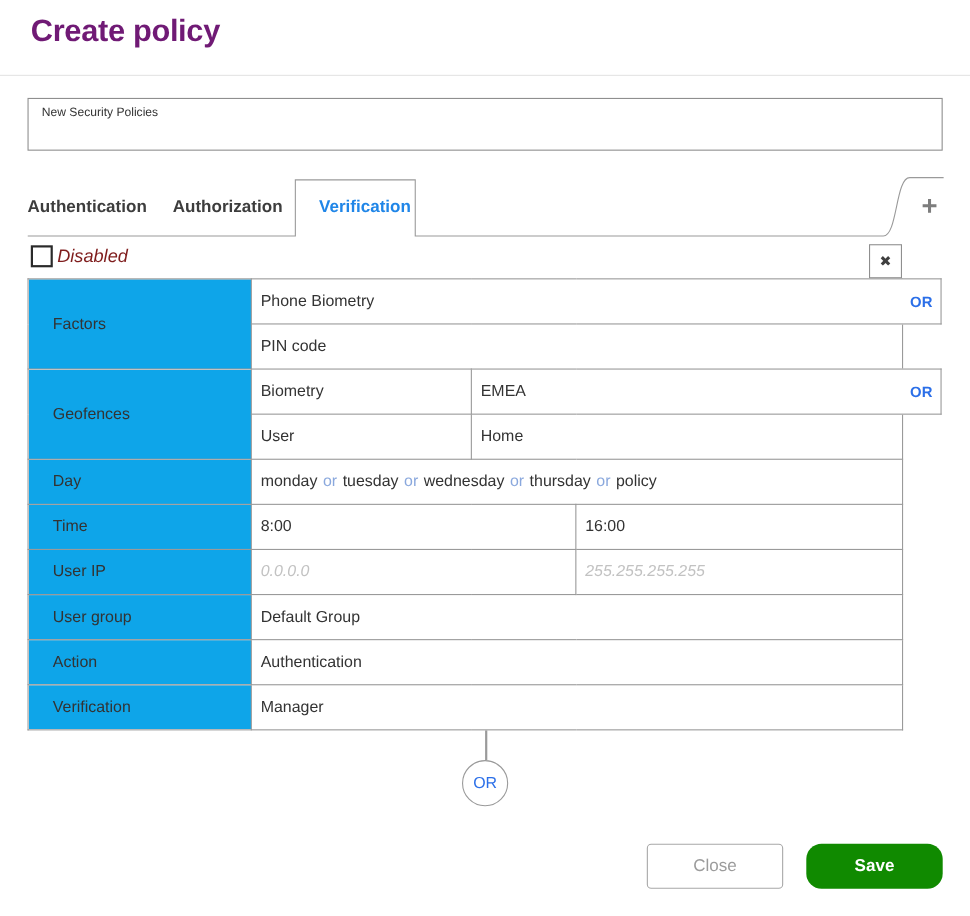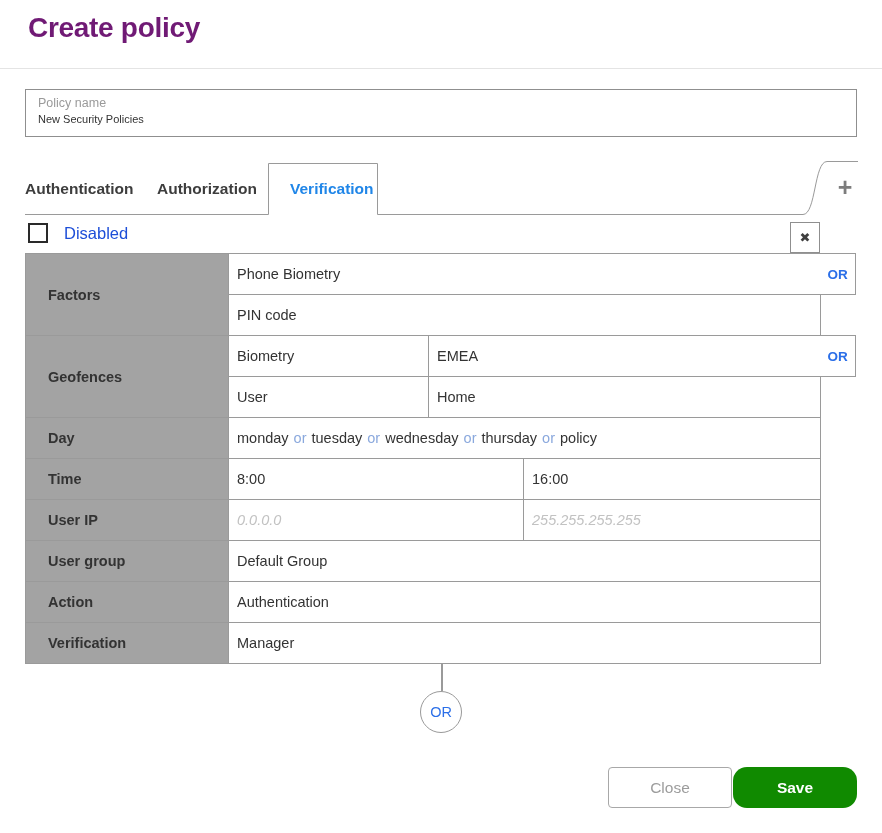--- a/index.html
+++ b/index.html
@@ -29,38 +29,38 @@
   .tab-verif { left:290px; color:#2086e8; }
   .add-tab {
     position:absolute; left:832px; top:173px; width:26px; height:28px;
     font-size:25px; font-weight:bold; color:#7d7d7d; text-align:center; line-height:28px; cursor:pointer;
   }
 
   .disabled-checkbox {
     position:absolute; left:28px; top:223px; width:16px; height:16px;
     border:2px solid #2a2a2a; background:#fff; cursor:pointer;
   }
-  .disabled-label { position:absolute; left:64px; top:224px; font-size:16.5px; color:#1d4ed8; }
+  .disabled-label { position:absolute; left:52px; top:224px; font-size:16.5px; color:#7f1d1d;font-style:italic; }
 
   .section-close-btn {
     position:absolute; left:790px; top:222px; width:30px; height:31px;
     border:1px solid #8f8f8f; background:#fff; box-sizing:border-box;
     display:flex; align-items:center; justify-content:center;
     font-size:13px; color:#3f3f3f; cursor:pointer;
   }
 
   .policy-table-wrap { position:absolute; left:25px; top:253px; }
   table.policy-table { border-collapse:collapse; table-layout:fixed; width:795px; }
   .policy-table td {
     border:1px solid #9a9a9a; height:41px; box-sizing:border-box;
     font-size:14.5px; color:#333; background:#fff; padding:0 6px 0 8px;
     overflow:hidden; white-space:nowrap;
   }
   .policy-table td.row-label {
-    background:#a3a3a3; font-weight:bold; padding-left:22px; color:#333;
+    background:#0ea5e9; font-weight:normal; padding-left:22px; color:#333;
   }
   .policy-table td.editable { cursor:pointer;margin-left:35px; }
   .placeholder { color:#c2c2c2; font-style:italic;text-align:center; }
   .day-word { color:#333; }
   .or-sep { color:#8aa8dd; margin:0 5px; }
 
   .or-box {
     position:absolute; width:36px; height:42px; left:820px;
     border:1px solid #9a9a9a; border-left:none; box-sizing:border-box; background:#fff;
     display:flex; align-items:center; justify-content:center;
@@ -73,36 +73,35 @@
   .or-circle {
     position:absolute; left:420px; top:691px; width:42px; height:42px;
     border:1px solid #9a9a9a; border-radius:50%; background:#fff; box-sizing:border-box;
     display:flex; align-items:center; justify-content:center;
     color:#2b6fe8; font-size:14.5px; cursor:pointer;
   }
 
   .close-button {
     position:absolute; left:588px; top:767px; width:124px; height:41px;
     background:#fff; border:1px solid #a8a8a8; border-radius:4px;
-    color:#9c9c9c; font-size:15.5px; font-family:"Liberation Sans", sans-serif; cursor:pointer;margin-left:20px;
+    color:#9c9c9c; font-size:15.5px; font-family:"Liberation Sans", sans-serif; cursor:pointer;
   }
   .save-button {
     position:absolute; left:733px; top:767px; width:124px; height:41px;
     background:#108a00; border:none; border-radius:14px;
     color:#fff; font-size:15.5px; font-weight:bold; font-family:"Liberation Sans", sans-serif; cursor:pointer;
   }
 </style>
 </head>
 <body>
 
 <div class="page-title">Create policy</div>
 <div class="header-divider"></div>
 
 <div class="policy-input">
-  <span class="fld-label">Policy name</span>
   <span class="fld-value">New Security Policies</span>
 </div>
 
 <svg class="tabbar-svg" viewBox="0 0 833 58" fill="none" xmlns="http://www.w3.org/2000/svg">
   <path d="M0 56.5 H243.5 V5.5 H352.5 V56.5 H778 C791 56.5 789 3.5 802 3.5 H833" stroke="#9a9a9a" stroke-width="1" fill="none"></path>
 </svg>
 <span class="tab-label tab-auth">Authentication</span>
 <span class="tab-label tab-authz">Authorization</span>
 <span class="tab-label tab-verif">Verification</span>
 <div class="add-tab">

